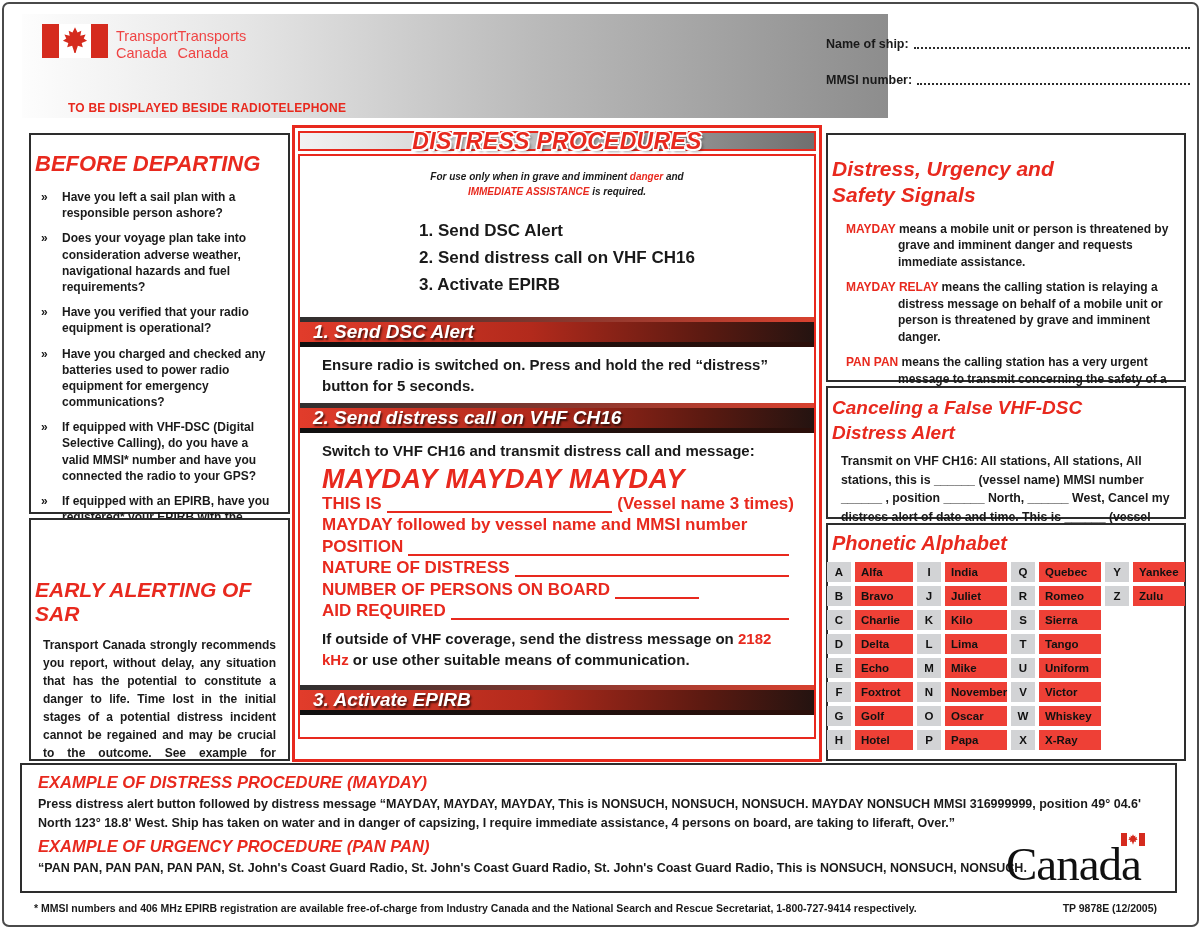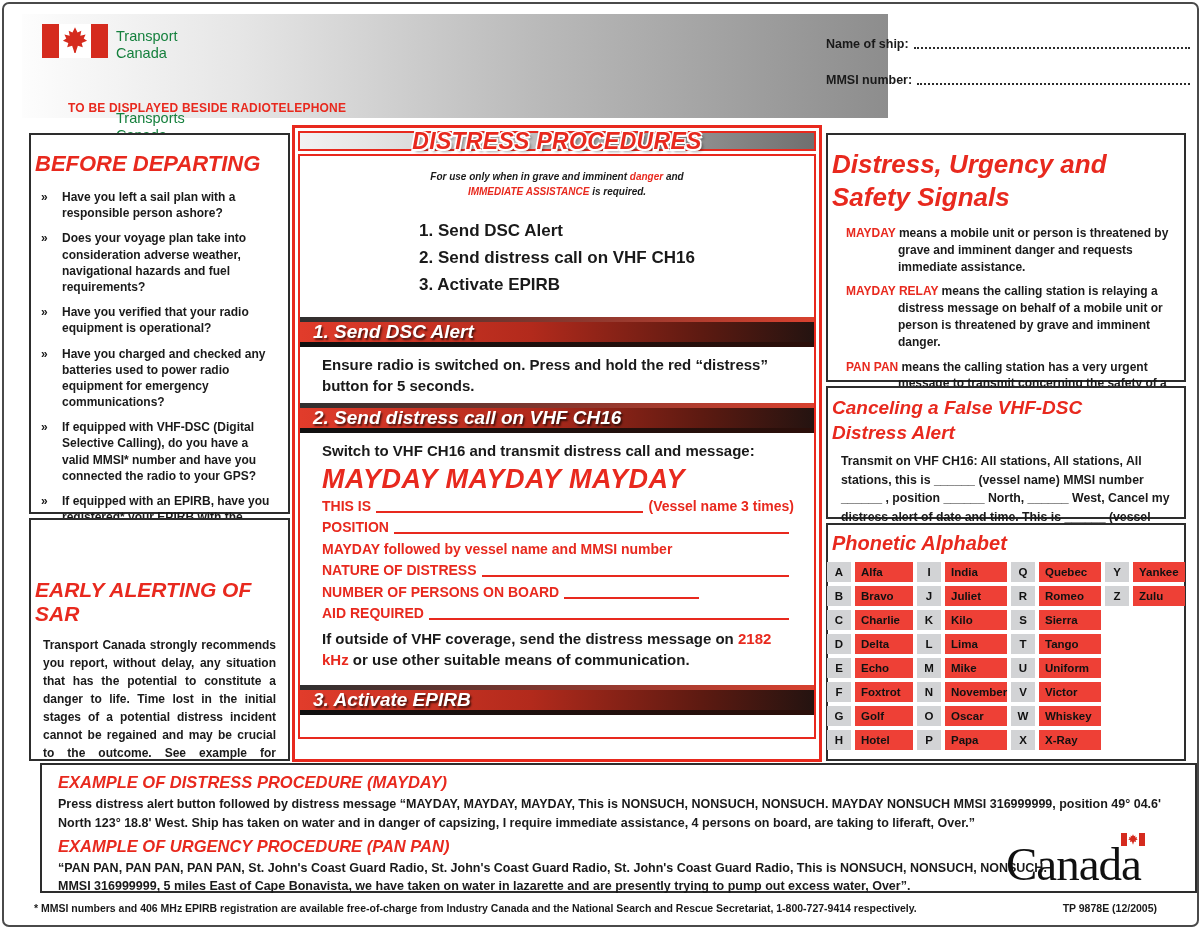--- a/index.html
+++ b/index.html
@@ -3,21 +3,21 @@
 <meta charset="utf-8">
 <style>
   html,body{margin:0;padding:0;background:#fff;}
   body{font-family:"Liberation Sans",sans-serif;color:#1a1a1a;}
   .page{position:relative;width:1193px;height:921px;margin:2px;border:2px solid #4a4a4a;border-radius:7px;background:#fff;overflow:hidden;}
 
   
   .header-band{position:absolute;left:18px;top:10px;width:866px;height:104px;
     background:linear-gradient(90deg,#fdfdfd 0%,#e6e6e6 25%,#b9b9b9 60%,#8d8d8d 100%);}
   .flag-logo{position:absolute;left:38px;top:20px;}
-  .dept{position:absolute;left:112px;top:24px;display:flex;gap:48px;font-size:14.5px;line-height:17px;color:#15803d;flex-direction:column;}
+  .dept{position:absolute;left:112px;top:24px;display:flex;font-size:14.5px;line-height:17px;color:#ef4444;}
   .main-title{position:absolute;left:37px;top:56px;font-size:29.5px;font-weight:bold;font-style:italic;
     letter-spacing:-0.4px;white-space:nowrap;color:#cf3a2c;}
   @supports ((-webkit-background-clip:text) or (background-clip:text)){
     .main-title{background:linear-gradient(90deg,#e73b2c 0%,#d03a2c 35%,#8d4c3d 78%,#6e4539 100%);
       -webkit-background-clip:text;background-clip:text;color:transparent;
       filter:drop-shadow(-1px -1px 0 #fff) drop-shadow(1px 1px 0 #fff) drop-shadow(2px 2px 1px rgba(90,60,50,.4));}
   }
   .subtitle{position:absolute;left:64px;top:97px;font-size:12px;font-weight:bold;color:#e8291e;letter-spacing:.2px;}
   .ship-lines{position:absolute;left:822px;top:33px;width:364px;font-size:12.5px;font-weight:bold;}
   .dotrow{display:flex;align-items:flex-end;margin-bottom:22px;}
@@ -55,45 +55,45 @@
       linear-gradient(90deg,#101010,#2c0f0a),
       linear-gradient(90deg,#e13c2b 0%,#b22a1c 45%,#5d1a11 78%,#241310 100%);
     background-size:100% 5px,100% 5px,100% 100%;
     background-position:top,bottom,center;background-repeat:no-repeat;}
   .step-banner span{padding-left:13px;font-size:19px;font-weight:bold;font-style:italic;color:#fff;
     text-shadow:1.5px 1.5px 2px rgba(0,0,0,.65);}
   .sb1{margin-top:18px;} .sb2{margin-top:7px;} .sb3{margin-top:9px;}
   .instr{margin:7px 0 0;padding:0 14px 0 22px;font-size:15px;font-weight:bold;line-height:1.4;}
   .mayday-big{margin:3px 0 2px;padding:0 22px;font-size:27px;font-weight:bold;font-style:italic;color:#e8291e;letter-spacing:.5px;}
   .fields{padding:2px 20px 0 22px;}
-  .fline{display:flex;align-items:flex-end;margin-bottom:6.5px;font-size:14px;font-weight:bold;color:#e8291e;height:15px;}
+  .fline{display:flex;align-items:flex-end;margin-bottom:6.5px;font-size:17px;font-weight:bold;color:#e8291e;height:15px;}
   .fline .blank{flex:1;border-bottom:2px solid #e8291e;height:2px;margin:0 5px 1px;}
   .fline .blank.short{margin-right:95px;}
   .outside{margin-top:7px;padding:0 14px 0 22px;font-size:15px;font-weight:bold;line-height:1.4;}
 
   
   .sig-box{left:822px;top:129px;width:360px;height:249px;}
-  .sig-box h2{margin:13px 4px 12px;font-size:26px;line-height:1.25;}
+  .sig-box h2{margin:21px 4px 12px;font-size:21px;line-height:1.25;}
   .sig-def{margin:0 14px 8px 18px;font-size:12px;font-weight:bold;line-height:1.4;padding-left:52px;text-indent:-52px;}
   .sig-term{color:#e8291e;}
   .cancel-box{left:822px;top:382px;width:360px;height:133px;}
   .cancel-box h2{margin:8px 4px 7px;font-size:19px;line-height:1.3;}
   .cancel-box p{margin:0;padding:0 13px;font-size:12.3px;font-weight:bold;line-height:1.5;}
   .phon-box{left:822px;top:519px;width:360px;height:238px;}
   .phon-box h2{margin:7px 4px 7px;font-size:20px;}
   .phon-wrap{display:flex;gap:4px;justify-content:center;}
   .phon-col{display:grid;grid-template-columns:24px auto;gap:4px;align-content:start;}
   .pc1{grid-template-columns:24px 58px;} .pc2{grid-template-columns:24px 62px;}
   .pc3{grid-template-columns:24px 62px;} .pc4{grid-template-columns:24px 52px;}
   .pl,.pw{height:20px;line-height:20px;font-size:11.5px;font-weight:bold;color:#111;}
   .pl{background:#d2d3d5;text-align:center;}
   .pw{background:#ee4036;padding-left:6px;}
 
   
-  .ex-box{left:36px;top:759px;width:1157px;height:130px;padding:6px 16px;}
+  .ex-box{left:16px;top:759px;width:1157px;height:130px;padding:6px 16px;}
   .ex-box h2{margin:2px 0 3px;font-size:16.5px;text-align:left;}
   .ex-box p{margin:0 0 4px;font-size:12.5px;font-weight:bold;line-height:1.5;max-width:1110px;}
   .wordmark{position:absolute;left:1002px;top:833px;font-family:"Liberation Serif",serif;font-size:47px;color:#101010;letter-spacing:-1px;}
   .wm-flag{position:absolute;right:-4px;top:-4px;}
   .footnote{position:absolute;left:30px;top:898px;font-size:10.5px;font-weight:bold;}
   .tp-num{position:absolute;right:40px;top:898px;font-size:10.5px;font-weight:bold;}
 </style>
 </head>
 <body>
 
@@ -194,25 +194,25 @@
       <p class="instr">Switch to VHF CH16 and transmit distress call and message:</p>
       <div class="mayday-big">MAYDAY MAYDAY MAYDAY</div>
 
       <div class="fields">
         <div class="fline">
           <span>THIS IS</span>
           <span class="blank"></span>
           <span>(Vessel name 3 times)</span>
         </div>
         <div class="fline">
+          <span>MAYDAY followed by vessel name and MMSI number</span>
+        </div>
+        <div class="fline">
           <span>POSITION</span>
           <span class="blank"></span>
-        </div>
-        <div class="fline">
-          <span>MAYDAY followed by vessel name and MMSI number</span>
         </div>
         <div class="fline">
           <span>NATURE OF DISTRESS</span>
           <span class="blank"></span>
         </div>
         <div class="fline">
           <span>NUMBER OF  PERSONS ON BOARD</span>
           <span class="blank short"></span>
         </div>
         <div class="fline">
@@ -306,21 +306,21 @@
         <div class="pl">Z</div>
           <div class="pw">Zulu</div>
       </div>
     </div>
   </section>
 
   <section class="box ex-box">
     <h2 class="red-h">EXAMPLE OF DISTRESS PROCEDURE (MAYDAY)</h2>
     <p>Press distress alert button followed by distress message “MAYDAY, MAYDAY, MAYDAY, This is NONSUCH, NONSUCH, NONSUCH.  MAYDAY NONSUCH MMSI 316999999, position 49° 04.6' North 123° 18.8' West.  Ship has taken on water and in danger of capsizing, I require immediate assistance, 4 persons on board, are taking to liferaft, Over.”</p>
     <h2 class="red-h">EXAMPLE OF  URGENCY PROCEDURE (PAN PAN)</h2>
-    <p><span>“PAN PAN, PAN PAN, PAN PAN, St. John's Coast Guard Radio, St. John's Coast Guard Radio, St. John's Coast Guard Radio, This is NONSUCH, NONSUCH, NONSUCH.</span><br><span>MMSI 316999999, 5 miles East of Cape Bonavista, we have taken on water in lazarette and are presently trying to pump out excess water, Over”.</span></p>
+    <p><span>“PAN PAN, PAN PAN, PAN PAN, St. John's Coast Guard Radio, St. John's Coast Guard Radio, St. John's Coast Guard Radio, This is NONSUCH, NONSUCH, NONSUCH.</span><br></p>
   </section>
 
   <div class="wordmark">
     <span>Canada</span>
     <svg class="wm-flag" width="24" height="13" viewBox="0 0 24 13">
       <rect x="0" y="0" width="6" height="13" fill="#d52b1e"></rect>
       <rect x="18" y="0" width="6" height="13" fill="#d52b1e"></rect>
       <path fill="#d52b1e" transform="translate(12,6.2) scale(0.45)" d="M0 -11 L2.2 -6.5 L5.5 -8 L4.6 -3.6 L9.2 -4.8 L7.6 -1.4 L10.5 0.6 L5.8 2.6 L6.8 6.2 L2.5 5 L0.9 9.8 L0 7.4 L-0.9 9.8 L-2.5 5 L-6.8 6.2 L-5.8 2.6 L-10.5 0.6 L-7.6 -1.4 L-9.2 -4.8 L-4.6 -3.6 L-5.5 -8 L-2.2 -6.5 Z M-0.9 6 L0.9 6 L0.9 11 L-0.9 11 Z"></path>
     </svg>
   </div>

